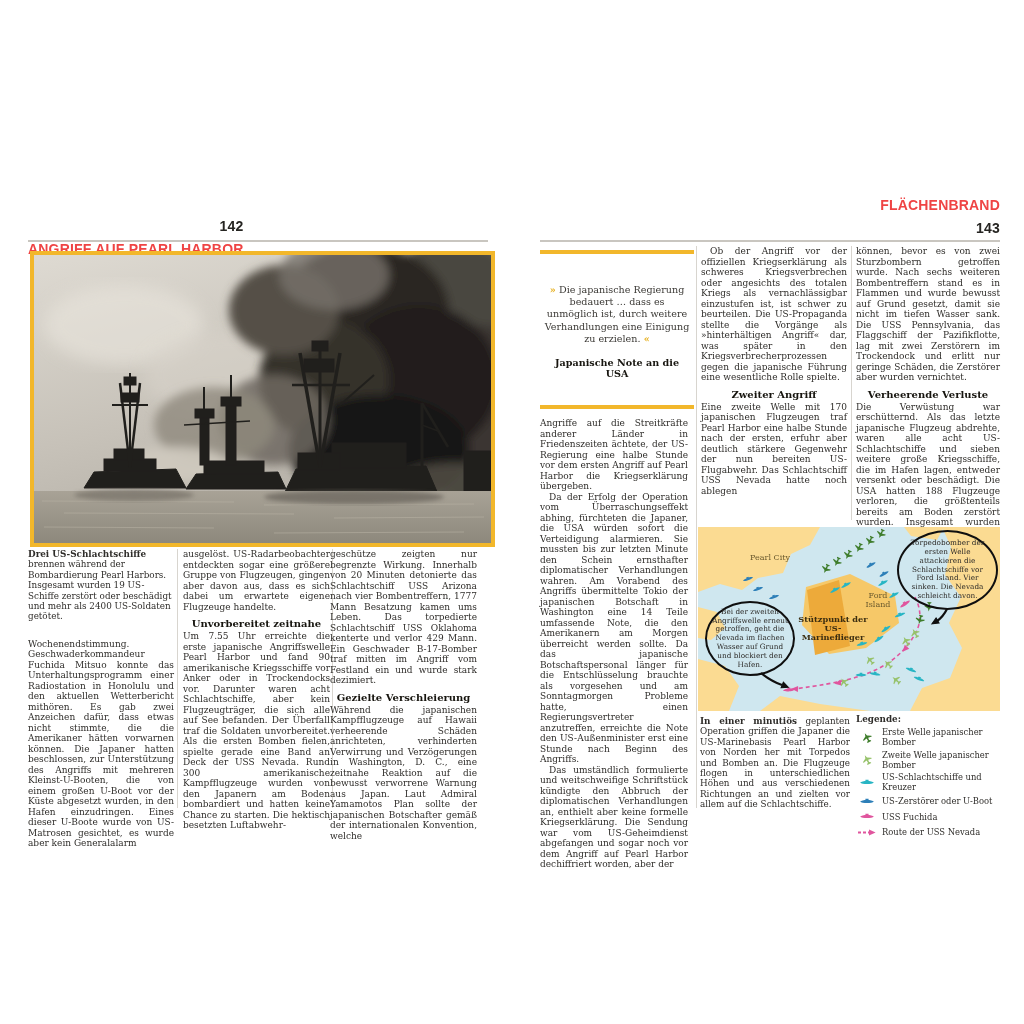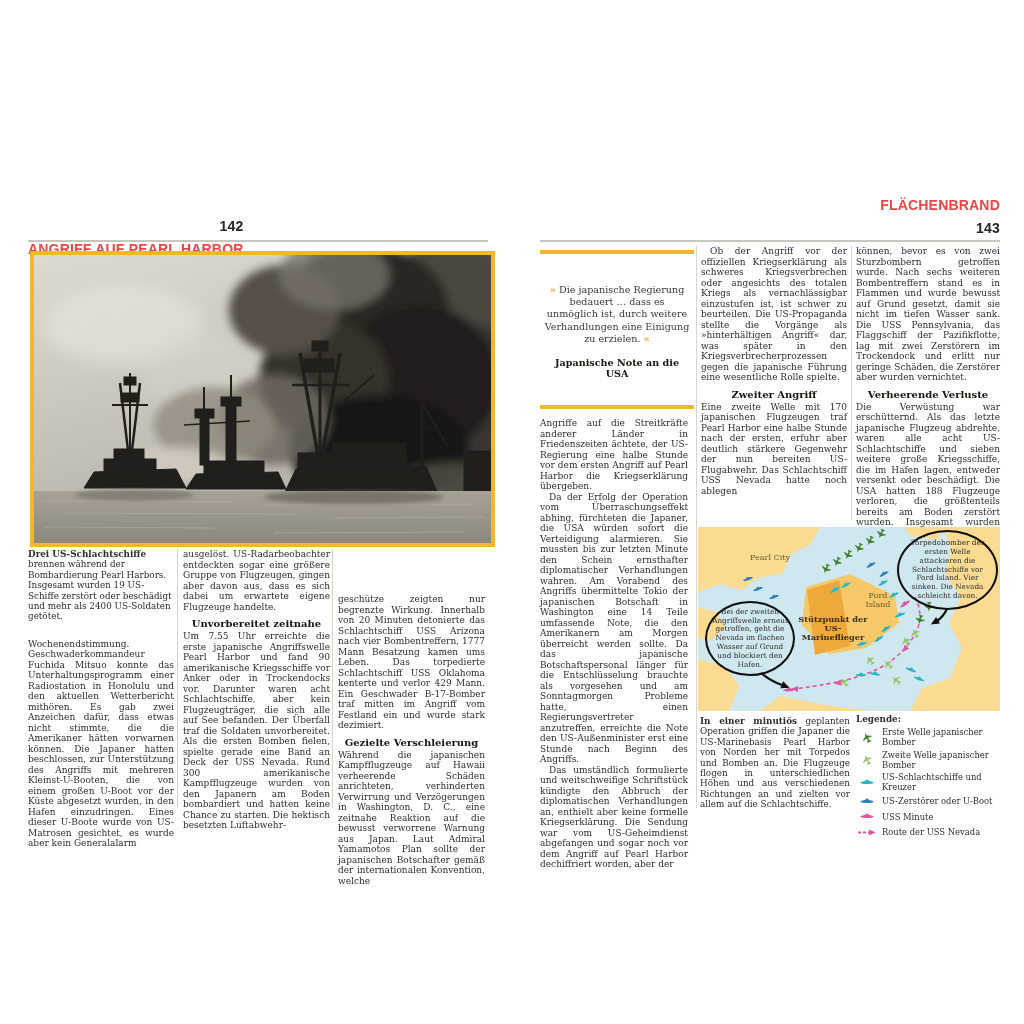--- a/index.html
+++ b/index.html
@@ -172,21 +172,21 @@
   <div class="vrule" style="left:177px;top:549px;height:259px;"></div>
 
   <div class="col" style="left:183px;top:549px;width:147px;">
     <p>ausgelöst. US-Radarbeobachter entdeckten sogar eine größere Gruppe von Flugzeugen, gingen aber davon aus, dass es sich dabei um erwartete eigene Flugzeuge handelte.</p>
     <div class="subhead">Unvorbereitet zeitnahe</div>
     <p>Um 7.55 Uhr erreichte die erste japanische Angriffswelle Pearl Harbor und fand 90 amerikanische Kriegsschiffe vor Anker oder in Trockendocks vor. Darunter waren acht Schlachtschiffe, aber kein Flugzeugträger, die sich alle auf See befanden. Der Überfall traf die Soldaten unvorbereitet. Als die ersten Bomben fielen, spielte gerade eine Band an Deck der USS Nevada. Rund 300 amerikanische Kampfflugzeuge wurden von den Japanern am Boden bombardiert und hatten keine Chance zu starten. Die hektisch besetzten Luftabwehr-</p>
   </div>
 
   <div class="vrule" style="left:332px;top:549px;height:259px;"></div>
 
-  <div class="col" style="left:338px;top:549px;width:147px;margin-top:45px;">
+  <div class="col" style="left:330px;top:549px;width:147px;">
     <p>geschütze zeigten nur begrenzte Wirkung. Innerhalb von 20 Minuten detonierte das Schlachtschiff USS Arizona nach vier Bombentreffern, 1777 Mann Besatzung kamen ums Leben. Das torpedierte Schlachtschiff USS Oklahoma kenterte und verlor 429 Mann. Ein Geschwader B-17-Bomber traf mitten im Angriff vom Festland ein und wurde stark dezimiert.</p>
     <div class="subhead">Gezielte Verschleierung</div>
     <p>Während die japanischen Kampfflugzeuge auf Hawaii verheerende Schäden anrichteten, verhinderten Verwirrung und Verzögerungen in Washington, D. C., eine zeitnahe Reaktion auf die bewusst verworrene Warnung aus Japan. Laut Admiral Yamamotos Plan sollte der japanischen Botschafter gemäß der internationalen Konvention, welche</p>
   </div>
 
   <div class="quote-box">
     <div class="quote-text">
       <span class="quote-mark">» </span><span>Die japanische Regierung bedauert … dass es unmöglich ist, durch weitere Verhandlungen eine Einigung zu erzielen.</span><span class="quote-mark"> «</span>
     </div>
     <div class="quote-attrib">Japanische Note an die USA</div>
@@ -329,21 +329,21 @@
     <div class="legend-row">
       <svg width="22" height="13" viewBox="-11 -6.5 22 13">
         <use href="#ship" transform="scale(1.05)" fill="#2d7fb8"></use>
         </svg>
       <span>US-Zerstörer oder U-Boot</span>
     </div>
     <div class="legend-row">
       <svg width="22" height="13" viewBox="-11 -6.5 22 13">
         <use href="#ship" transform="scale(1.05)" fill="#e0559e"></use>
         </svg>
-      <span>USS Minute</span>
+      <span>USS Fuchida</span>
     </div>
     <div class="legend-row">
       <svg width="22" height="13" viewBox="-11 -6.5 22 13">
         <line x1="-9" y1="0" x2="3" y2="0" stroke-width="1.8" stroke-dasharray="3,2" stroke="#e0559e"></line>
         <use href="#arrowhead" transform="translate(5,0)" fill="#e0559e"></use>
         </svg>
       <span>Route der USS Nevada</span>
     </div>
   </div>
 

